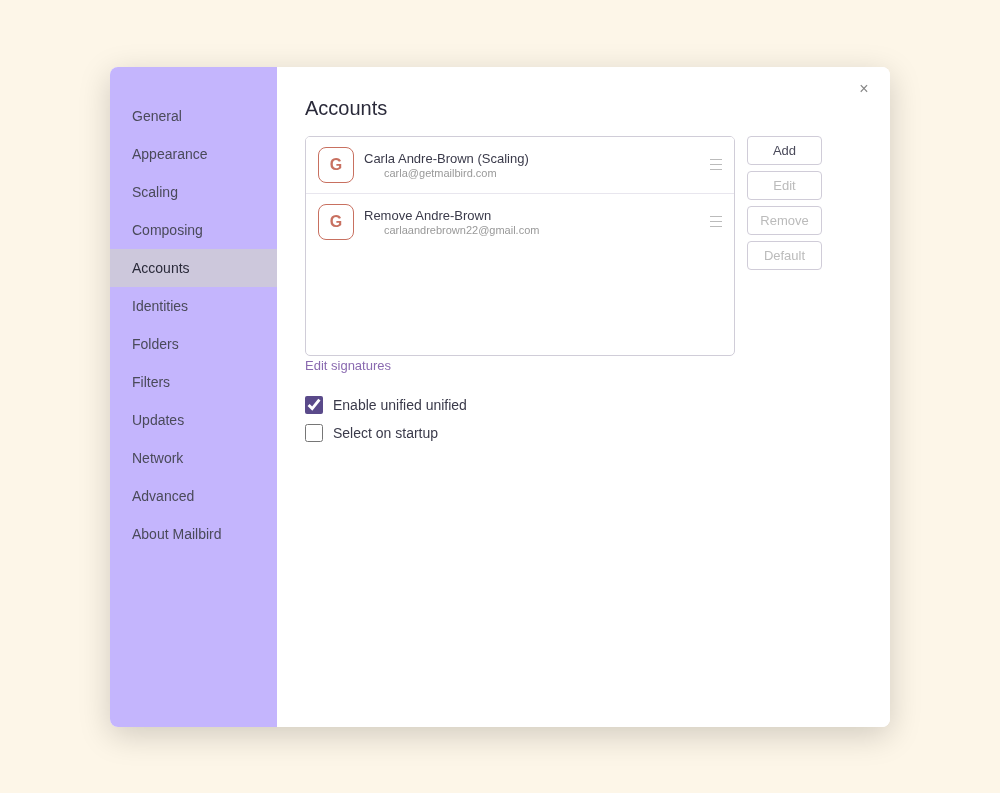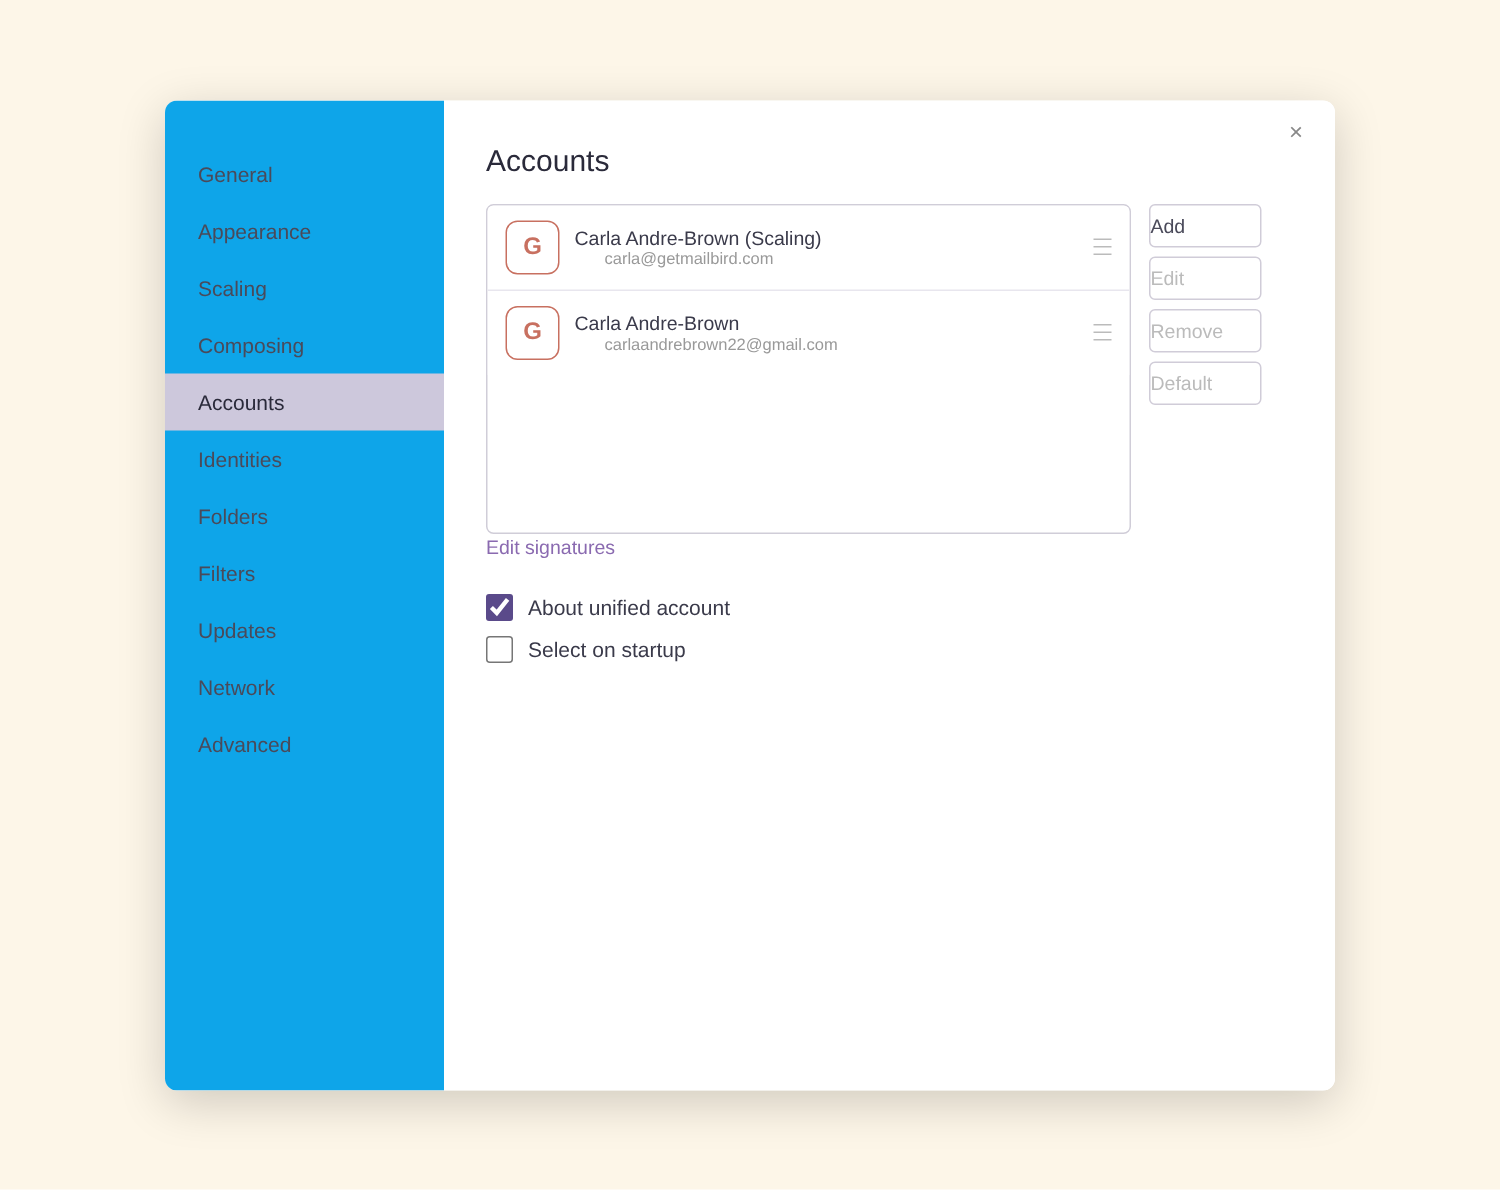--- a/index.html
+++ b/index.html
@@ -37,22 +37,22 @@
       z-index: 10;
       width: 24px;
       height: 24px;
       display: flex;
       align-items: center;
       justify-content: center;
     }
 
     
     .sidebar {
-      width: 186px;
-      background: #0ea5e9;
+      width: 167px;
+      background: #c4b5fd;
       flex-shrink: 0;
       padding-top: 30px;
     }
 
     .sidebar-item {
       padding: 11px 22px;
       font-size: 14px;
       color: #4a4a5a;
       cursor: pointer;
       border-radius: 0;
@@ -157,21 +157,21 @@
 
     .side-btn {
       width: 75px;
       padding: 6px 0;
       border: 1px solid #d0ccd8;
       border-radius: 4px;
       background: #fff;
       font-size: 13px;
       color: #4a4a5a;
       cursor: pointer;
-      text-align: left;
+      text-align: center;
       transition: background 0.12s;
     }
 
     .side-btn:disabled {
       color: #bbb;
       cursor: default;
     }
 
     .edit-signatures-link {
       color: #8a6ab0;
@@ -237,20 +237,21 @@
       <div class="sidebar-item">Appearance</div>
       <div class="sidebar-item">Scaling</div>
       <div class="sidebar-item">Composing</div>
       <div class="sidebar-item active">Accounts</div>
       <div class="sidebar-item">Identities</div>
       <div class="sidebar-item">Folders</div>
       <div class="sidebar-item">Filters</div>
       <div class="sidebar-item">Updates</div>
       <div class="sidebar-item">Network</div>
       <div class="sidebar-item">Advanced</div>
+      <div class="sidebar-item">About Mailbird</div>
     </nav>
 
   <div class="main-content">
     <h2 class="page-title">Accounts</h2>
 
     <div class="accounts-section">
       <div class="accounts-list-col">
         <div class="accounts-box" id="accounts-list">
             <div class="account-row">
               <div class="account-icon">G</div>
@@ -260,21 +261,21 @@
               </div>
               <div class="divider-icon">
                 <span></span>
                 <span></span>
                 <span></span>
               </div>
             </div>
             <div class="account-row">
               <div class="account-icon">G</div>
               <div class="account-info">
-                <div class="account-name">Carla Andre-Brown</div>
+                <div class="account-name">Remove Andre-Brown</div>
                 <div class="account-email">carlaandrebrown22@gmail.com</div>
               </div>
               <div class="divider-icon">
                 <span></span>
                 <span></span>
                 <span></span>
               </div>
             </div>
           </div>
         <a class="edit-signatures-link">Edit signatures</a>
@@ -284,21 +285,21 @@
         <button class="side-btn">Add</button>
         <button class="side-btn" disabled="">Edit</button>
         <button class="side-btn" disabled="">Remove</button>
         <button class="side-btn" disabled="">Default</button>
       </div>
     </div>
 
     <div class="checkbox-section" id="checkboxes-container">
         <label class="checkbox-row">
           <input type="checkbox" checked="" style="">
-          <span class="checkbox-label">About unified account</span>
+          <span class="checkbox-label">Enable unified unified</span>
         </label>
         <label class="checkbox-row">
           <input type="checkbox" style="">
           <span class="checkbox-label">Select on startup</span>
         </label>
       </div>
   </div>
 </div>
 
 </body></html>

